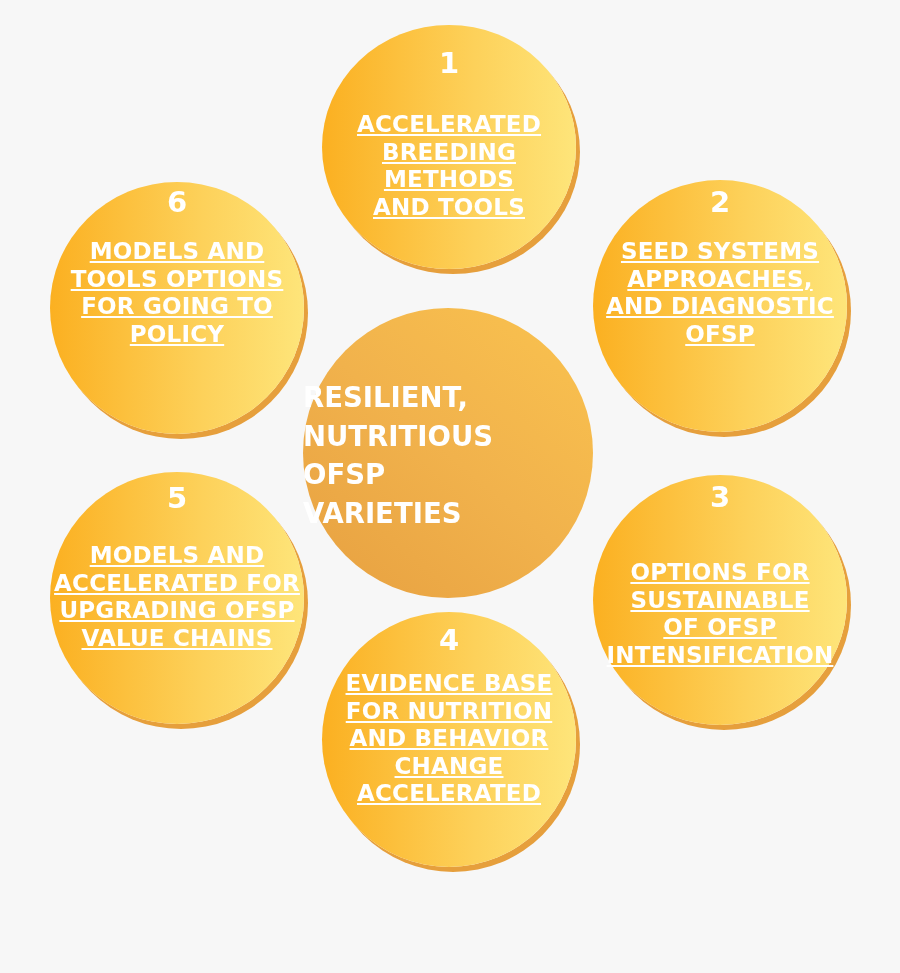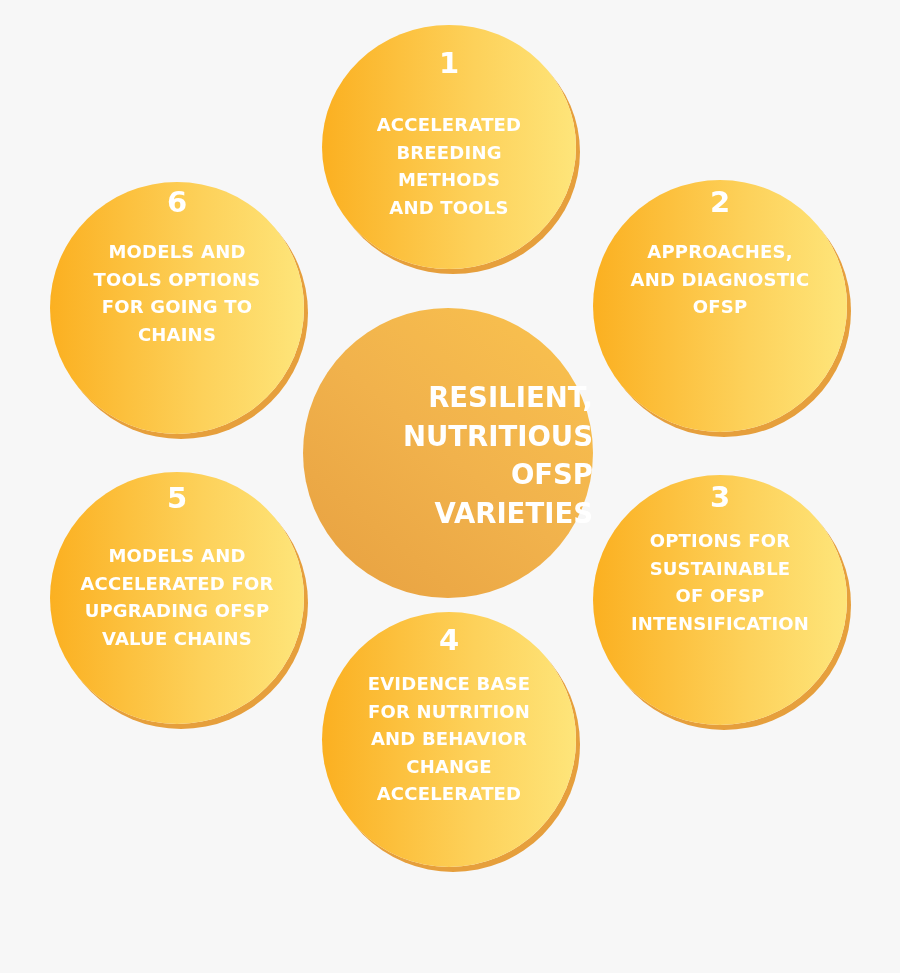--- a/index.html
+++ b/index.html
@@ -3,55 +3,56 @@
 <meta charset="utf-8">
 <style>
   html, body { margin:0; padding:0; }
   body { width:900px; height:973px; background:#f7f7f7; position:relative; overflow:hidden;
          font-family:"DejaVu Sans","Liberation Sans",sans-serif; }
   .circle { position:absolute; border-radius:50%;
             background:linear-gradient(90deg,#fbb021 0%,#fdd15a 60%,#fee57a 100%);
             box-shadow:4px 5px 0 #e69f3c;
             color:#fff; text-align:center; font-weight:bold; box-sizing:border-box; }
   .num { position:absolute; left:0; right:0; font-size:29px; line-height:32px; }
-  .txt { position:absolute; left:0; right:0; font-size:18px; line-height:27.5px; letter-spacing:0.2px; }
+  .txt { position:absolute; left:0; right:0; font-size:23px; line-height:27.5px; letter-spacing:0.2px;text-decoration:underline; }
   .center { position:absolute; left:303px; top:308px; width:290px; height:290px; border-radius:50%;
             background:linear-gradient(40deg,#e7a040 0%,#f1b24c 50%,#fac34f 100%);
-            color:#fff; text-align:right; font-weight:bold; }
+            color:#fff; text-align:left; font-weight:bold; }
   .center .ctxt { position:absolute; left:0; right:0; top:70px; font-size:27.5px; line-height:38.5px; }
 </style>
 </head>
 <body>
 
 <div class="circle" style="left:322px;top:25px;width:254px;height:244px;">
   <div class="num" style="top:22px;">1</div>
   <div class="txt" style="top:86px;">
     <div>ACCELERATED</div>
     <div>BREEDING</div>
     <div>METHODS</div>
     <div>AND TOOLS</div>
   </div>
 </div>
 
 <div class="circle" style="left:593px;top:180px;width:254px;height:252px;">
   <div class="num" style="top:6px;">2</div>
   <div class="txt" style="top:58px;">
+    <div>SEED SYSTEMS</div>
     <div>APPROACHES,</div>
     <div>AND DIAGNOSTIC</div>
     <div>OFSP</div>
   </div>
 </div>
 
 <div class="circle" style="left:50px;top:182px;width:254px;height:252px;">
   <div class="num" style="top:4px;">6</div>
   <div class="txt" style="top:56px;">
     <div>MODELS AND</div>
     <div>TOOLS OPTIONS</div>
     <div>FOR GOING TO</div>
-    <div>CHAINS</div>
+    <div>POLICY</div>
   </div>
 </div>
 
 <div class="center">
   <div class="ctxt">
     <div>RESILIENT,</div>
     <div>NUTRITIOUS</div>
     <div>OFSP</div>
     <div>VARIETIES</div>
   </div>
@@ -62,21 +63,21 @@
   <div class="txt" style="top:70px;">
     <div>MODELS AND</div>
     <div>ACCELERATED FOR</div>
     <div>UPGRADING OFSP</div>
     <div>VALUE CHAINS</div>
   </div>
 </div>
 
 <div class="circle" style="left:593px;top:475px;width:254px;height:250px;">
   <div class="num" style="top:6px;">3</div>
-  <div class="txt" style="top:52px;">
+  <div class="txt" style="top:84px;">
     <div>OPTIONS FOR</div>
     <div>SUSTAINABLE</div>
     <div>OF OFSP</div>
     <div>INTENSIFICATION</div>
   </div>
 </div>
 
 <div class="circle" style="left:322px;top:612px;width:254px;height:255px;">
   <div class="num" style="top:12px;">4</div>
   <div class="txt" style="top:58px;">

